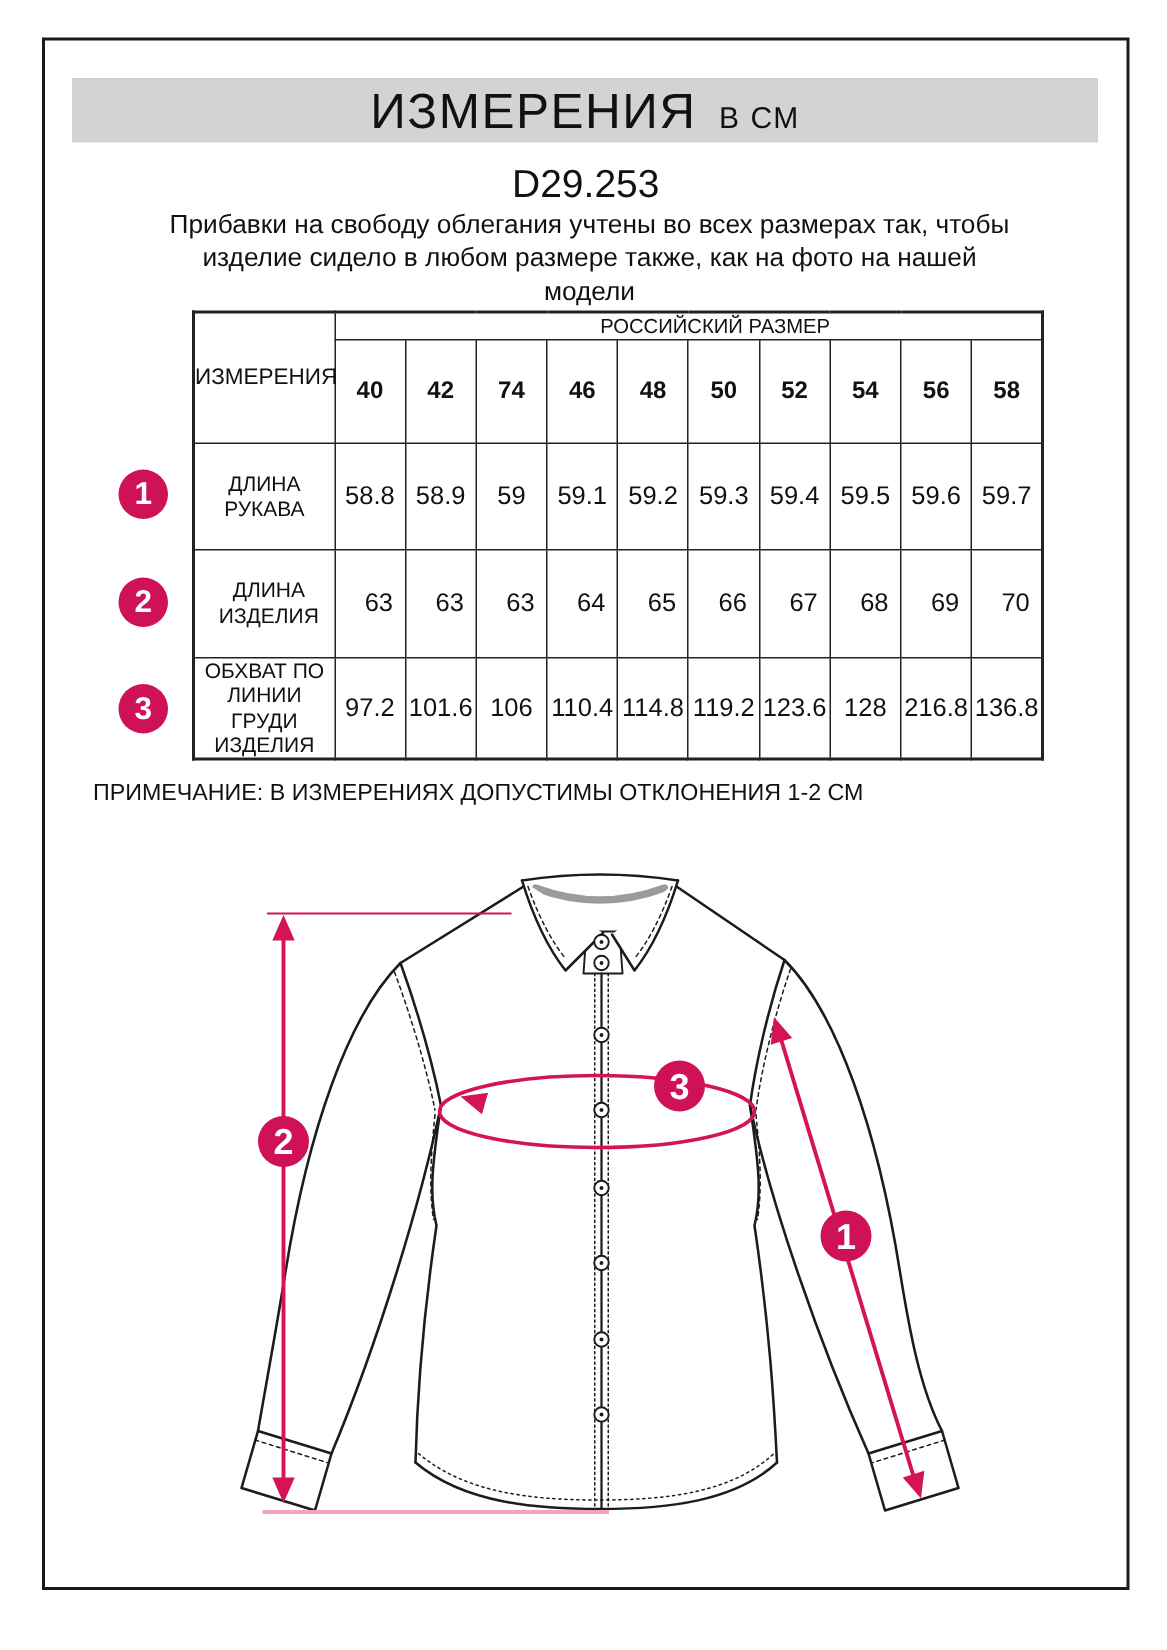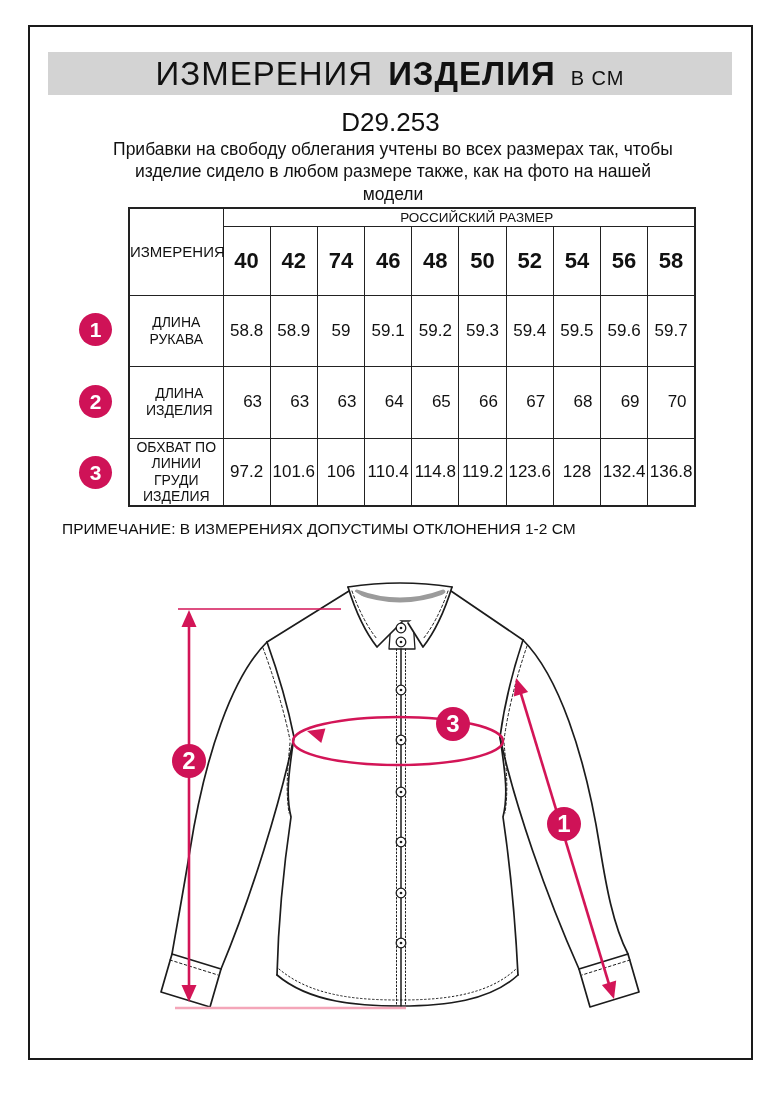--- a/index.html
+++ b/index.html
@@ -28,21 +28,21 @@
     position:absolute; left:108px; top:138px; width:570px; text-align:center;
     font-size:17.5px; line-height:1.28; font-weight:400;
   }
   .size-table-wrap { position:absolute; left:128px; top:207px; }
   table.size-table { border-collapse:collapse; table-layout:fixed; width:566px;
     border:2px solid #222; }
   table.size-table td { border:1px solid #222; text-align:center; vertical-align:middle;
     background:#fff; }
   td.measure-head { font-size:15px; }
   td.size-head    { font-size:13.5px; height:18px;padding-left:36px; }
-  td.size-num     { font-size:22px; font-weight:800; height:69px; }
+  td.size-num     { font-size:16px; font-weight:800; height:69px; }
   td.row-label    { font-size:14px; line-height:1.18; padding:0 6px; }
   td.cell-val     { font-size:17px; }
   tr.r1 td { height:71px; } tr.r2 td { height:72px;padding-left:12px; } tr.r3 td { height:51px; }
   .row-marker {
     position:absolute; width:33px; height:33px; border-radius:50%;
     background:#cf1257; color:#fff; font-size:21px; font-weight:700;
     display:flex; align-items:center; justify-content:center; left:79px;
   }
   .row-marker.m1 { top:313px; } .row-marker.m2 { top:385px; } .row-marker.m3 { top:456px; }
   .note {
@@ -51,21 +51,20 @@
   }
   .diagram { position:absolute; left:160px; top:565px; width:480px; height:480px; }
 </style>
 </head>
 <body>
 
 <div class="frame"></div>
 
 <div class="title-bar">
   <span class="title-main">ИЗМЕРЕНИЯ</span>
-  <span class="title-bold">ИЗДЕЛИЯ</span>
   <span class="title-unit">В СМ</span>
 </div>
 
 <div class="product-code">D29.253</div>
 
 <div class="intro">Прибавки на свободу облегания учтены во всех размерах так, чтобы изделие сидело в любом размере также, как на фото на нашей модели</div>
 
 <div class="size-table-wrap">
   <table class="size-table">
     <colgroup>
@@ -127,21 +126,21 @@
     <tr class="r3">
       <td class="row-label">ОБХВАТ ПО ЛИНИИ ГРУДИ ИЗДЕЛИЯ</td>
       <td class="cell-val">97.2</td>
       <td class="cell-val">101.6</td>
       <td class="cell-val">106</td>
       <td class="cell-val">110.4</td>
       <td class="cell-val">114.8</td>
       <td class="cell-val">119.2</td>
       <td class="cell-val">123.6</td>
       <td class="cell-val">128</td>
-      <td class="cell-val">132.4</td>
+      <td class="cell-val">216.8</td>
       <td class="cell-val">136.8</td>
     </tr>
   </tbody>
     </table>
 </div>
 
 <div class="row-marker m1">1</div>
 <div class="row-marker m2">2</div>
 <div class="row-marker m3">3</div>
 

